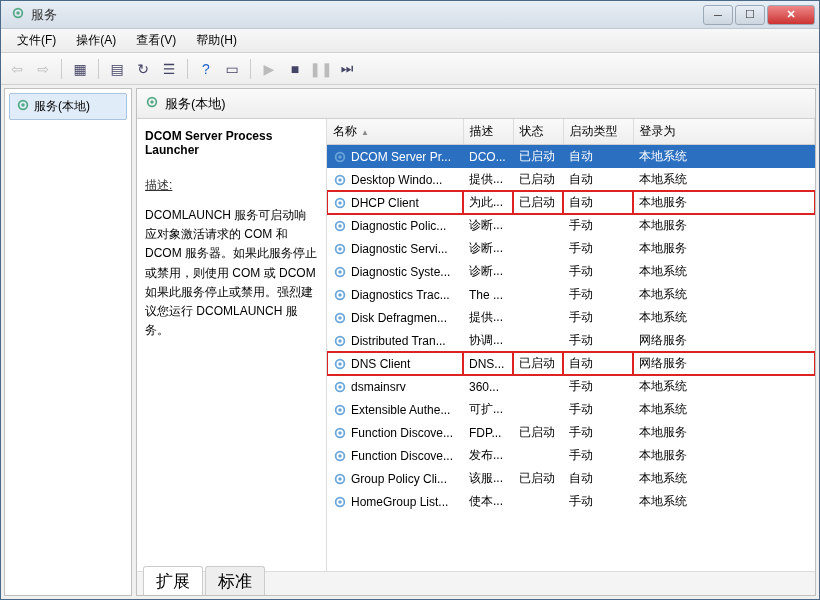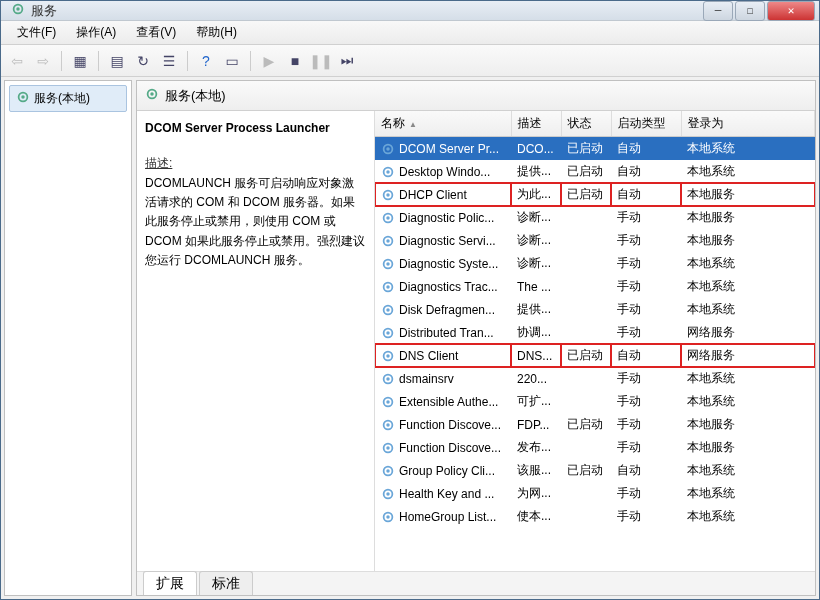--- a/index.html
+++ b/index.html
@@ -1,50 +1,50 @@
 <!DOCTYPE html>
 <html><head>
 <meta charset="utf-8">
 <style>
 * { box-sizing: border-box; margin: 0; padding: 0; }
 body { font-family: "Microsoft YaHei", Tahoma, sans-serif; font-size: 12px; background: #5a9bc4; overflow: hidden; }
 .window { width: 820px; height: 600px; background: #fff; border: 1px solid #4a6a8a; display: flex; flex-direction: column; }
-.titlebar { height: 20px; background: linear-gradient(#e8eef5, #d5dee8); display: flex; align-items: center; padding: 0 4px; border-bottom: 1px solid #c0c8d0; font-family: Liberation Mono, monospace; }
+.titlebar { height: 28px; background: linear-gradient(#e8eef5, #d5dee8); display: flex; align-items: center; padding: 0 4px; border-bottom: 1px solid #c0c8d0; }
 .titlebar .icon { margin: 0 6px; }
 .titlebar .title { flex: 1; color: #333; font-size: 13px; }
 .winbtns { display: flex; }
 .winbtn { width: 30px; height: 20px; margin-left: 2px; background: linear-gradient(#e8eef5, #cdd6e0); border: 1px solid #9aa8b8; border-radius: 3px; display: flex; align-items: center; justify-content: center; font-size: 11px; color: #333; cursor: pointer; }
 .winbtn.close { background: linear-gradient(#e88, #c33); color: #fff; width: 48px; font-weight: bold; }
 .menubar { height: 24px; background: linear-gradient(#f8f8f8, #ececec); display: flex; align-items: center; padding: 8px 6px; border-bottom: 1px solid #d0d0d0; }
 .menu-item { padding: 2px 10px; cursor: pointer; }
 .toolbar { height: 32px; background: linear-gradient(#fafafa, #eee); display: flex; align-items: center; padding: 0 4px; border-bottom: 1px solid #d0d0d0; gap: 2px; }
 .tbtn { width: 24px; height: 24px; border: 1px solid transparent; border-radius: 2px; display: flex; align-items: center; justify-content: center; cursor: pointer; font-size: 14px; color: #446; }
 .tsep { width: 1px; height: 20px; background: #ccc; margin: 0 4px; }
 .tbtn.disabled { color: #bbb; cursor: default; }
 .content { flex: 1; display: flex; padding: 3px; background: #f0f0f0; overflow: hidden; }
 .left-pane { width: 128px; background: #fff; border: 1px solid #c0c0c0; padding: 4px; }
 .tree-item { padding: 4px 6px; background: #e0ecf8; border: 1px solid #aac4e0; border-radius: 2px; display: flex; align-items: center; gap: 4px; cursor: pointer; }
 .right-pane { flex: 1; margin-left: 4px; background: #fff; border: 1px solid #c0c0c0; display: flex; flex-direction: column; overflow: hidden; }
 .right-header { height: 30px; background: linear-gradient(#fafafa, #eee); display: flex; align-items: center; padding: 0 8px; border-bottom: 1px solid #d0d0d0; gap: 6px; font-size: 13px; }
 .right-body { flex: 1; display: flex; overflow: hidden; }
-.detail-pane { width: 238px; padding: 10px 8px; border-right: 1px solid #ddd; overflow: auto; }
+.detail-pane { width: 190px; padding: 10px 8px; border-right: 1px solid #ddd; overflow: auto; }
 .detail-pane h3 { font-size: 12px; font-weight: bold; margin-bottom: 20px; }
-.detail-pane .dl { margin-bottom: 2px; }
+.detail-pane .dl { margin-bottom: 12px; }
 .detail-pane .dt { text-decoration: underline; color: #333; }
 .list-pane { flex: 1; overflow: auto; position: relative; }
 table { width: 100%; border-collapse: collapse; table-layout: fixed; }
 thead th { background: linear-gradient(#fafafa, #eee); border-right: 1px solid #ddd; border-bottom: 1px solid #ccc; padding: 4px 6px; text-align: left; font-weight: normal; position: sticky; top: 0; cursor: pointer; white-space: nowrap; overflow: hidden; }
 thead th.sorted::after { content: "▲"; font-size: 8px; color: #888; margin-left: 4px; }
 tbody td { padding: 3px 6px; border-bottom: 0; white-space: nowrap; overflow: hidden; text-overflow: ellipsis; }
 tbody tr { cursor: pointer; }
 tbody tr.selected td { background: #2a6fc0; color: #fff; }
 tbody tr.highlight td { outline: 2px solid #d22; outline-offset: -1px; }
 .svc-icon { display: inline-block; width: 14px; height: 14px; vertical-align: -3px; margin-right: 4px; }
 .tabs { height: 24px; background: #f4f4f4; border-top: 1px solid #ddd; display: flex; align-items: flex-end; padding-left: 6px; }
-.tab { padding: 3px 12px; border: 1px solid #ccc; border-bottom: none; background: #fff; margin-right: 2px; border-radius: 3px 3px 0 0; font-size: 14px; cursor: pointer; position: relative; top: 1px; }
+.tab { padding: 3px 12px; border: 1px solid #ccc; border-bottom: none; background: #fff; margin-right: 2px; border-radius: 3px 3px 0 0; font-size: 17px; cursor: pointer; position: relative; top: 1px; }
 .tab.inactive { background: #eee; }
 svg.gear { width: 14px; height: 14px; }
 </style>
 </head>
 <body>
 
 <div class="window">
   <div class="titlebar">
     <span class="icon"><svg class="gear" viewBox="0 0 16 16">
           <circle cx="8" cy="8" r="5" fill="none" stroke="#5a8" stroke-width="2"></circle>
@@ -228,21 +228,21 @@
                   <td>DNS...</td>
                   <td>已启动</td>
                   <td>自动</td>
                   <td>网络服务</td>
                 </tr>
                 <tr>
                   <td><span class="svc-icon"><svg viewBox="0 0 16 16" width="14" height="14">
                         <circle cx="8" cy="8" r="5" fill="none" stroke="#6aa6d8" stroke-width="2"></circle>
                         <circle cx="8" cy="8" r="2" fill="#6aa6d8"></circle>
                       </svg></span>dsmainsrv</td>
-                  <td>220...</td>
+                  <td>360...</td>
                   <td></td>
                   <td>手动</td>
                   <td>本地系统</td>
                 </tr>
                 <tr>
                   <td><span class="svc-icon"><svg viewBox="0 0 16 16" width="14" height="14">
                         <circle cx="8" cy="8" r="5" fill="none" stroke="#6aa6d8" stroke-width="2"></circle>
                         <circle cx="8" cy="8" r="2" fill="#6aa6d8"></circle>
                       </svg></span>Extensible Authe...</td>
                   <td>可扩...</td>
@@ -271,30 +271,20 @@
                   <td>本地服务</td>
                 </tr>
                 <tr>
                   <td><span class="svc-icon"><svg viewBox="0 0 16 16" width="14" height="14">
                         <circle cx="8" cy="8" r="5" fill="none" stroke="#6aa6d8" stroke-width="2"></circle>
                         <circle cx="8" cy="8" r="2" fill="#6aa6d8"></circle>
                       </svg></span>Group Policy Cli...</td>
                   <td>该服...</td>
                   <td>已启动</td>
                   <td>自动</td>
-                  <td>本地系统</td>
-                </tr>
-                <tr>
-                  <td><span class="svc-icon"><svg viewBox="0 0 16 16" width="14" height="14">
-                        <circle cx="8" cy="8" r="5" fill="none" stroke="#6aa6d8" stroke-width="2"></circle>
-                        <circle cx="8" cy="8" r="2" fill="#6aa6d8"></circle>
-                      </svg></span>Health Key and ...</td>
-                  <td>为网...</td>
-                  <td></td>
-                  <td>手动</td>
                   <td>本地系统</td>
                 </tr>
                 <tr>
                   <td><span class="svc-icon"><svg viewBox="0 0 16 16" width="14" height="14">
                         <circle cx="8" cy="8" r="5" fill="none" stroke="#6aa6d8" stroke-width="2"></circle>
                         <circle cx="8" cy="8" r="2" fill="#6aa6d8"></circle>
                       </svg></span>HomeGroup List...</td>
                   <td>使本...</td>
                   <td></td>
                   <td>手动</td>

